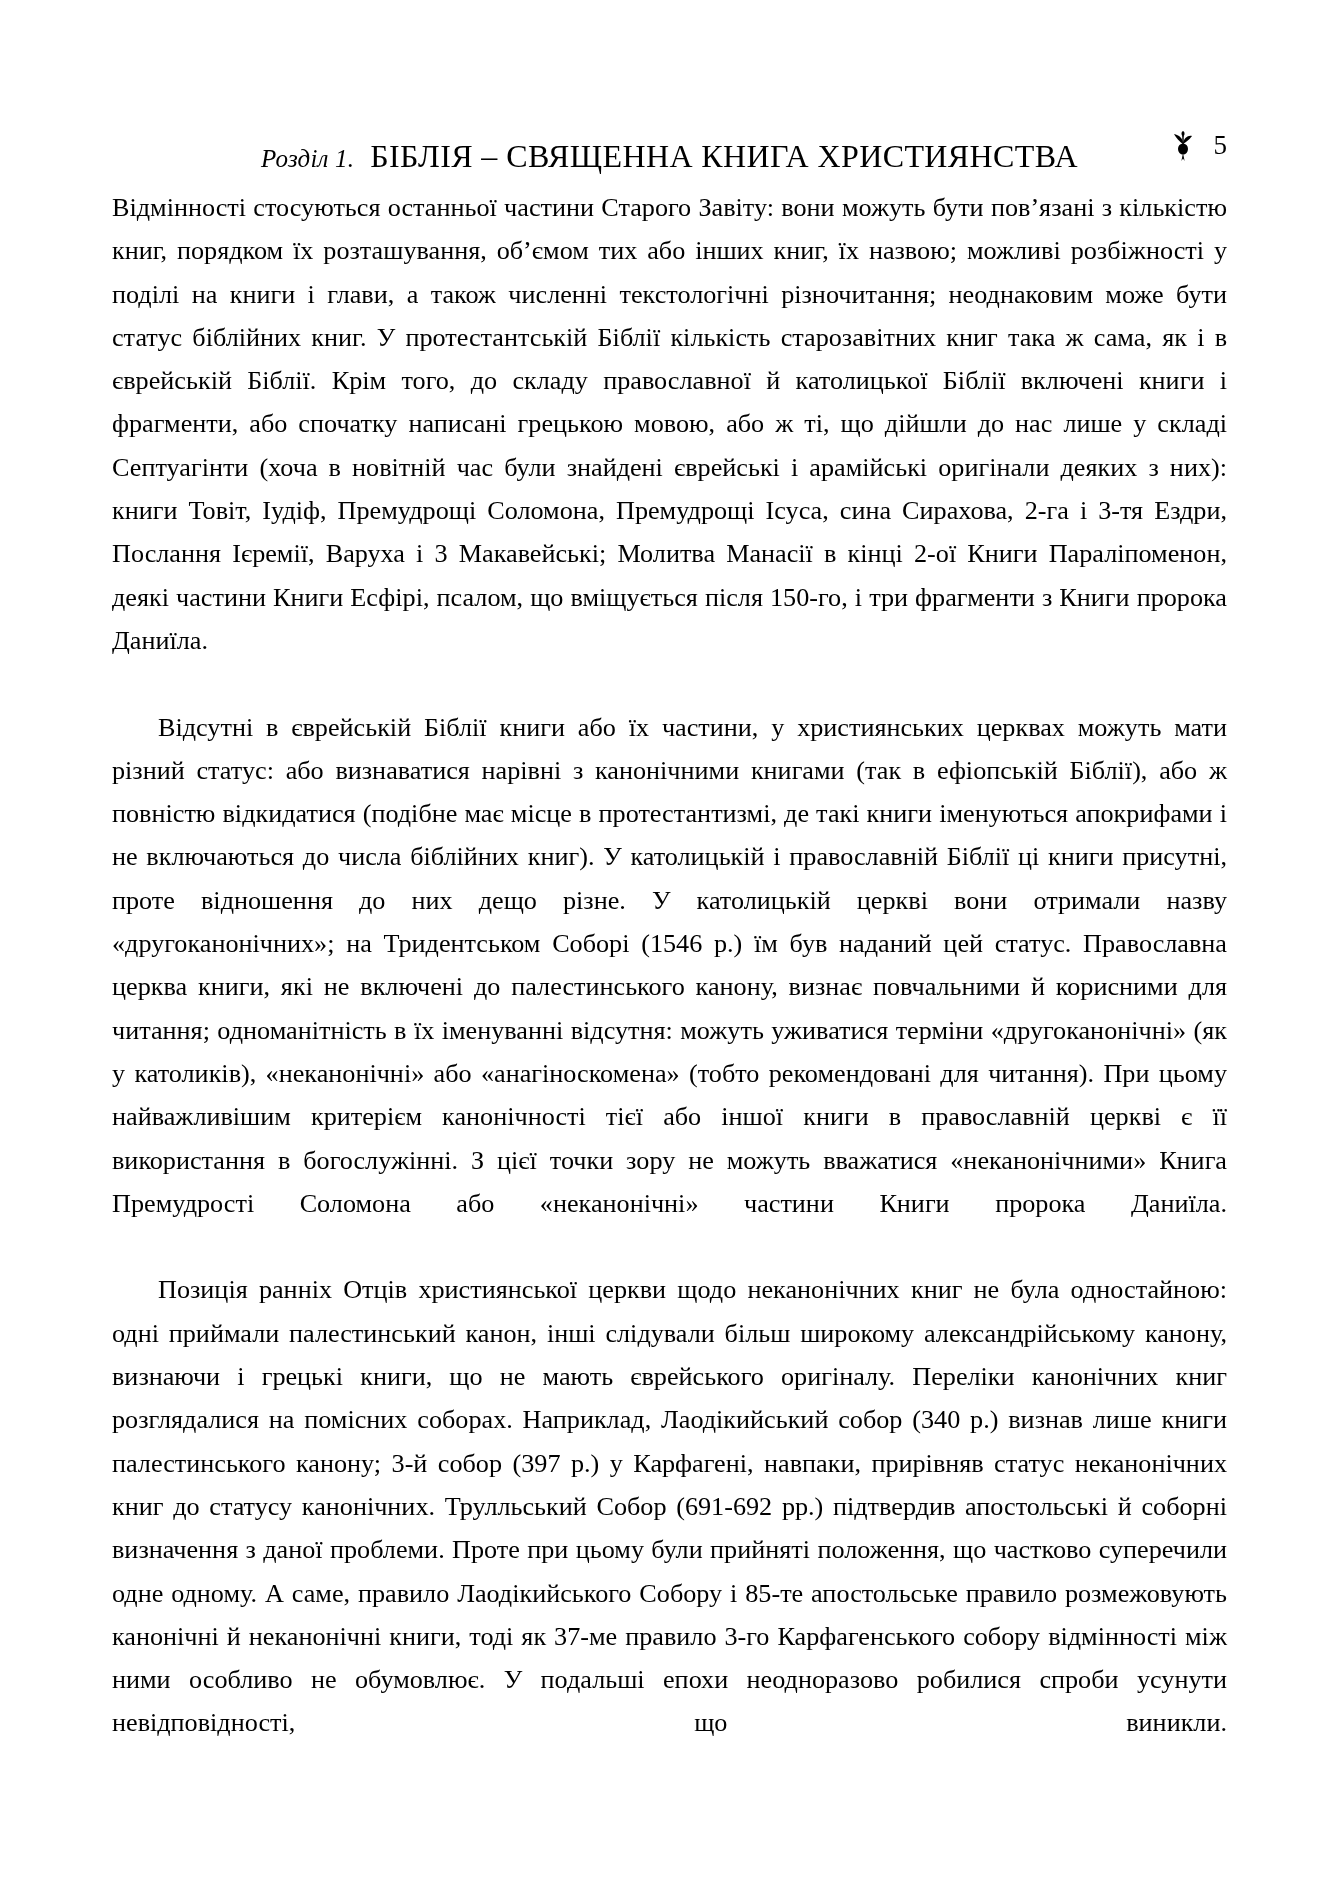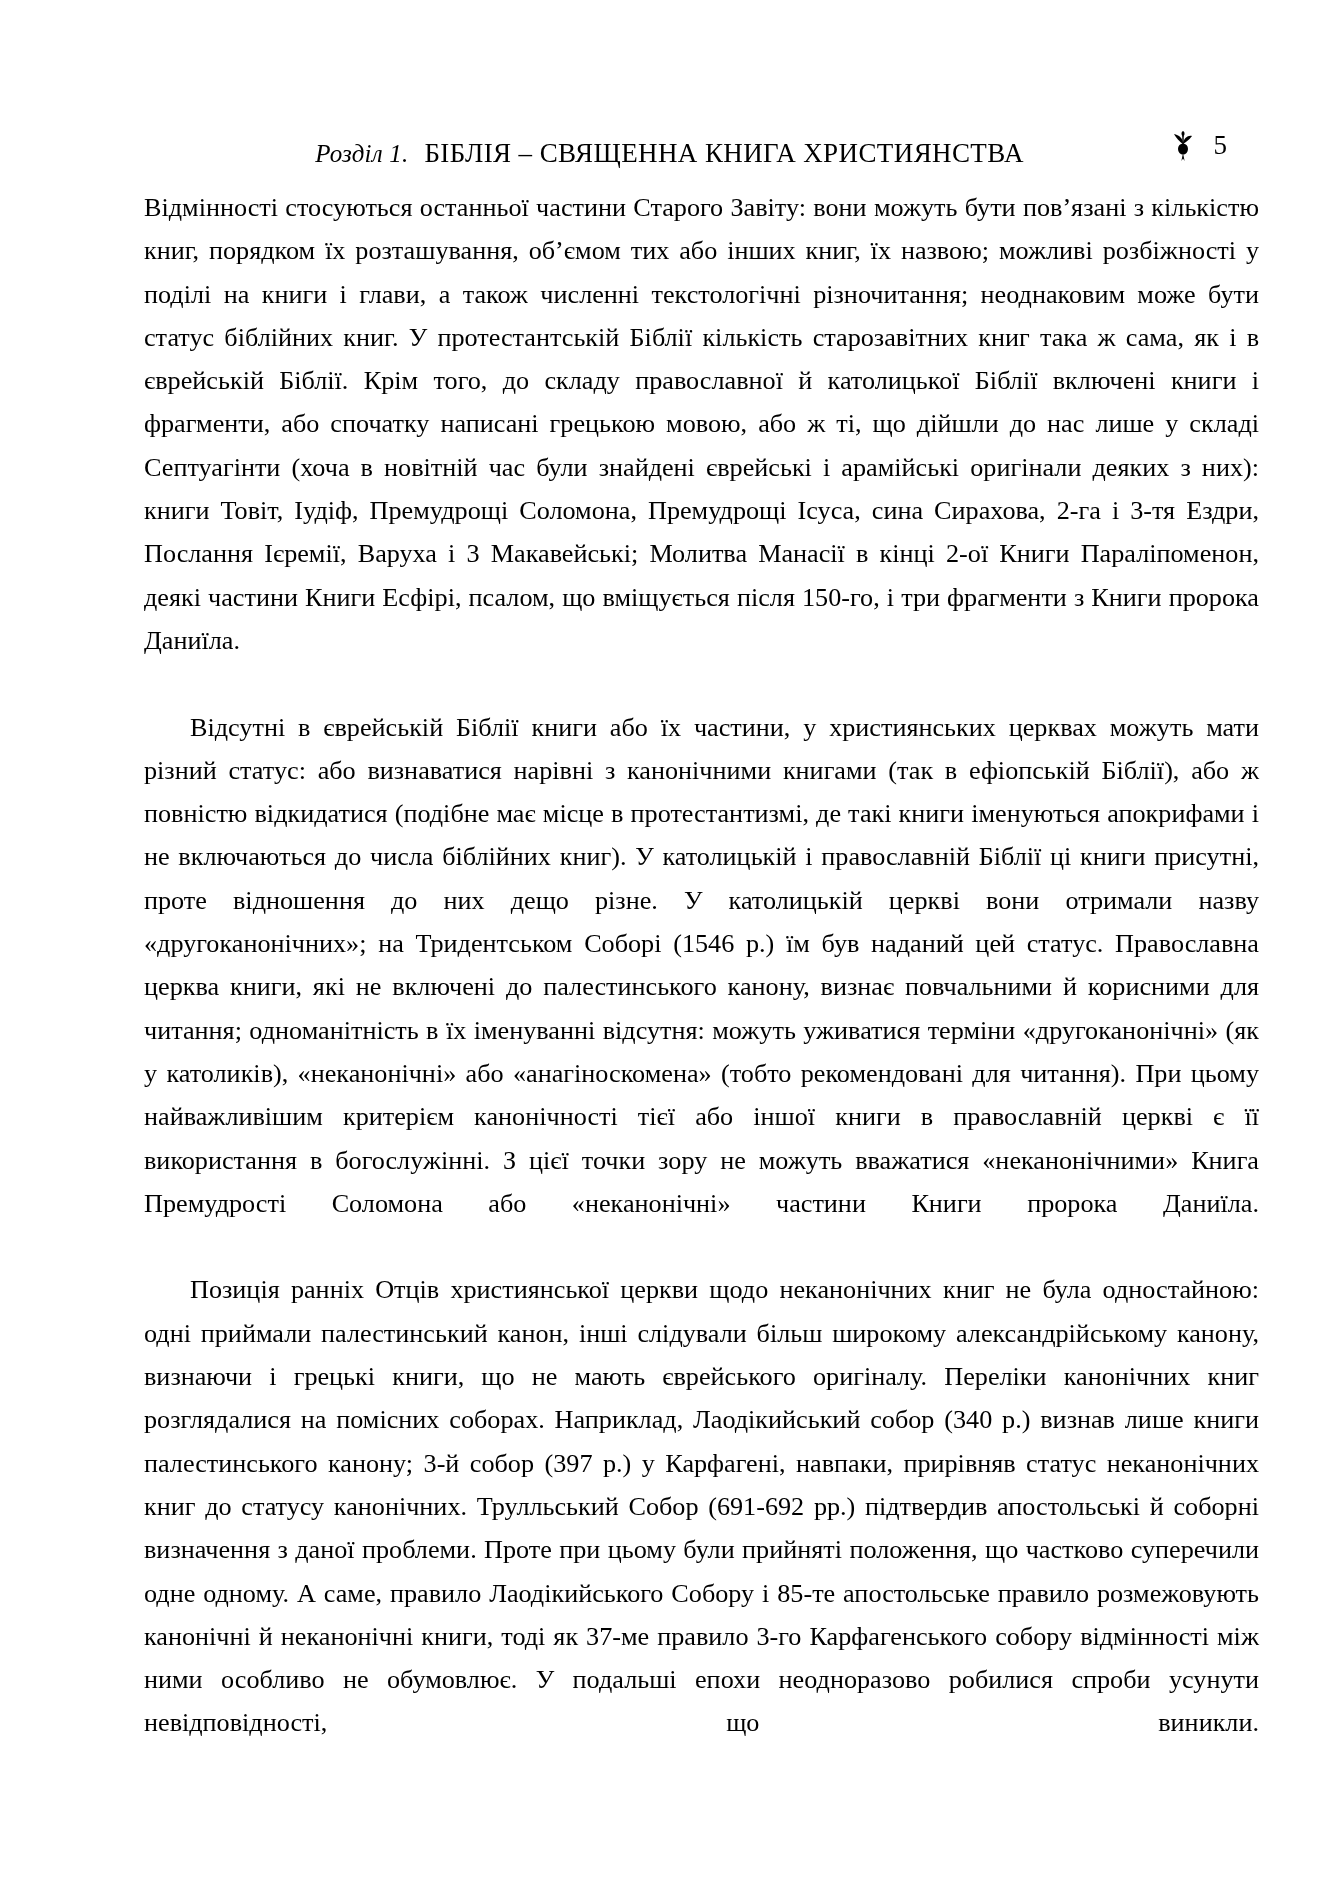--- a/index.html
+++ b/index.html
@@ -39,21 +39,21 @@
     display: flex;
     align-items: baseline;
     gap: 0;
   }
   .rh-chapter {
     font-style: italic;
     font-size: 25px;
     letter-spacing: 0.2px;
   }
   .rh-title {
-    font-size: 27px;
+    font-size: 32px;
     font-variant: small-caps;
     text-transform: uppercase;
     letter-spacing: 0.4px;
     margin-left: 16px;
   }
   .folio-group {
     position: absolute;
     right: 112px;
     top: 128px;
     display: flex;
@@ -71,21 +71,20 @@
     font-size: 27px;
     line-height: 1;
   }
 
   
   .body-text {
     position: absolute;
     top: 186px;
     left: 112px;
     width: 1115px;
-    margin-left: 32px;
   }
   p.para {
     margin: 0;
     font-size: 26.2px;
     line-height: 43.3px;
     text-align: justify;
     text-justify: inter-word;
     text-indent: 0;
     hyphens: none;
     word-spacing: 0.2px;

